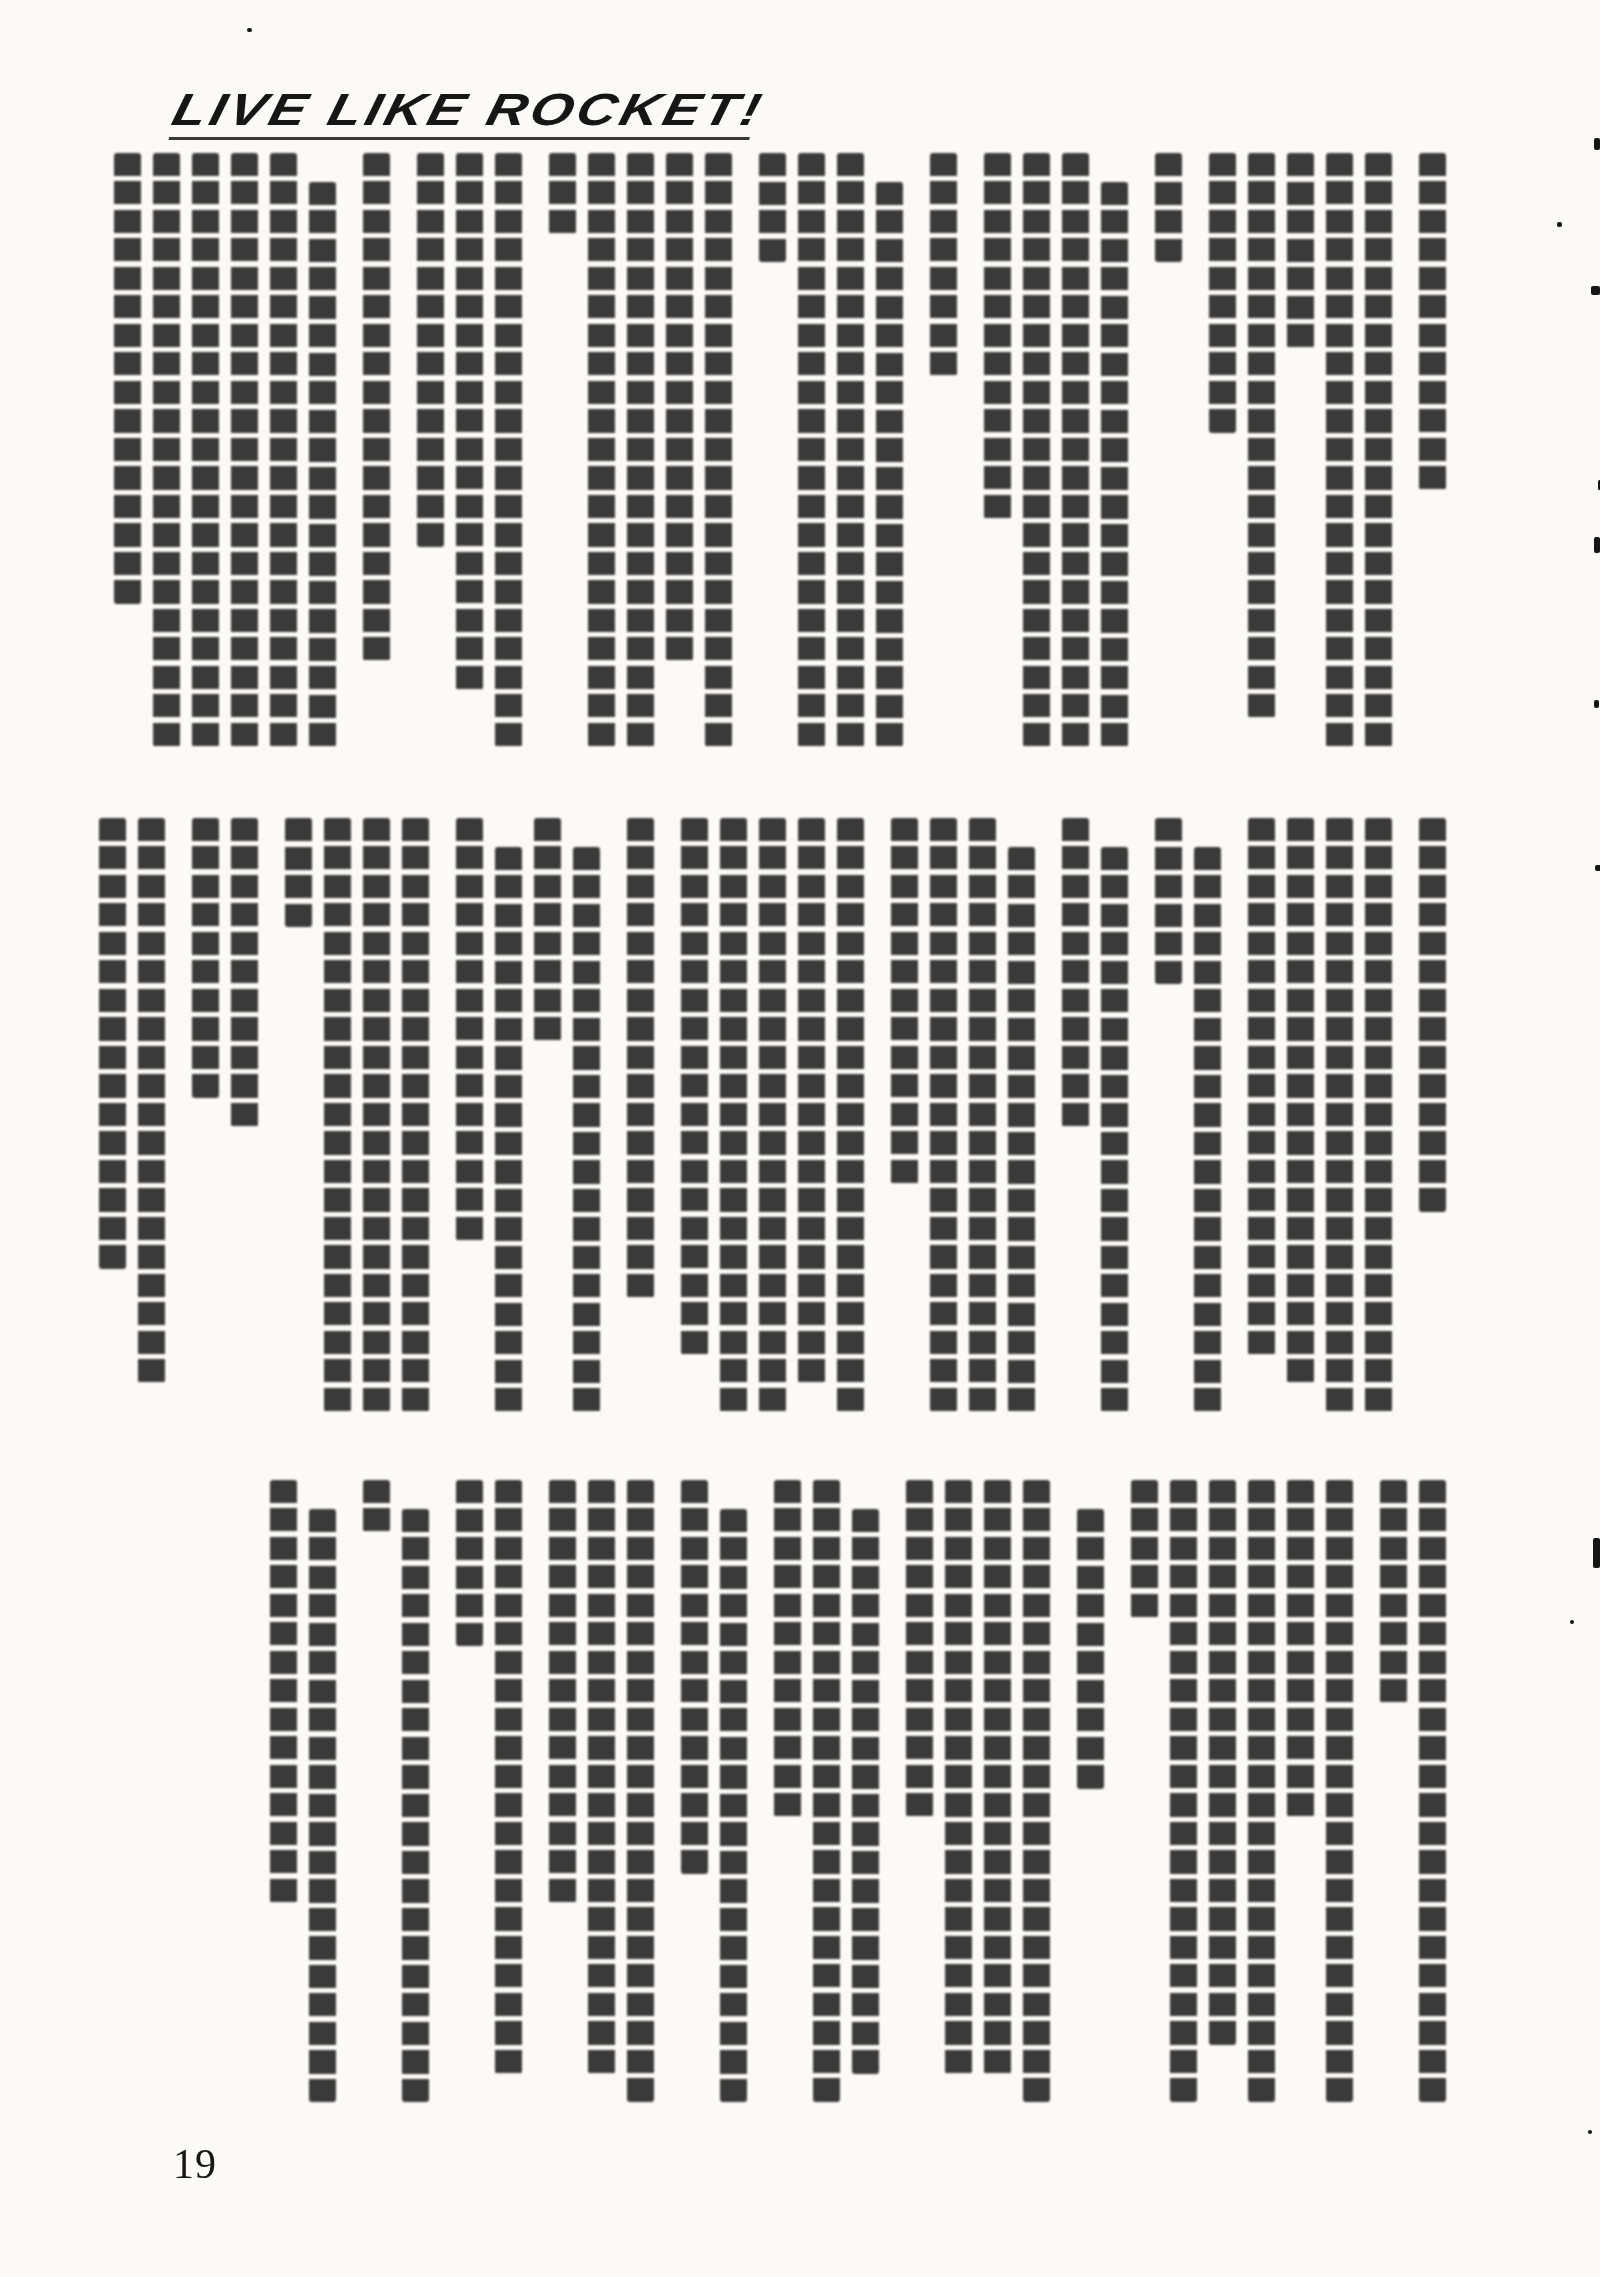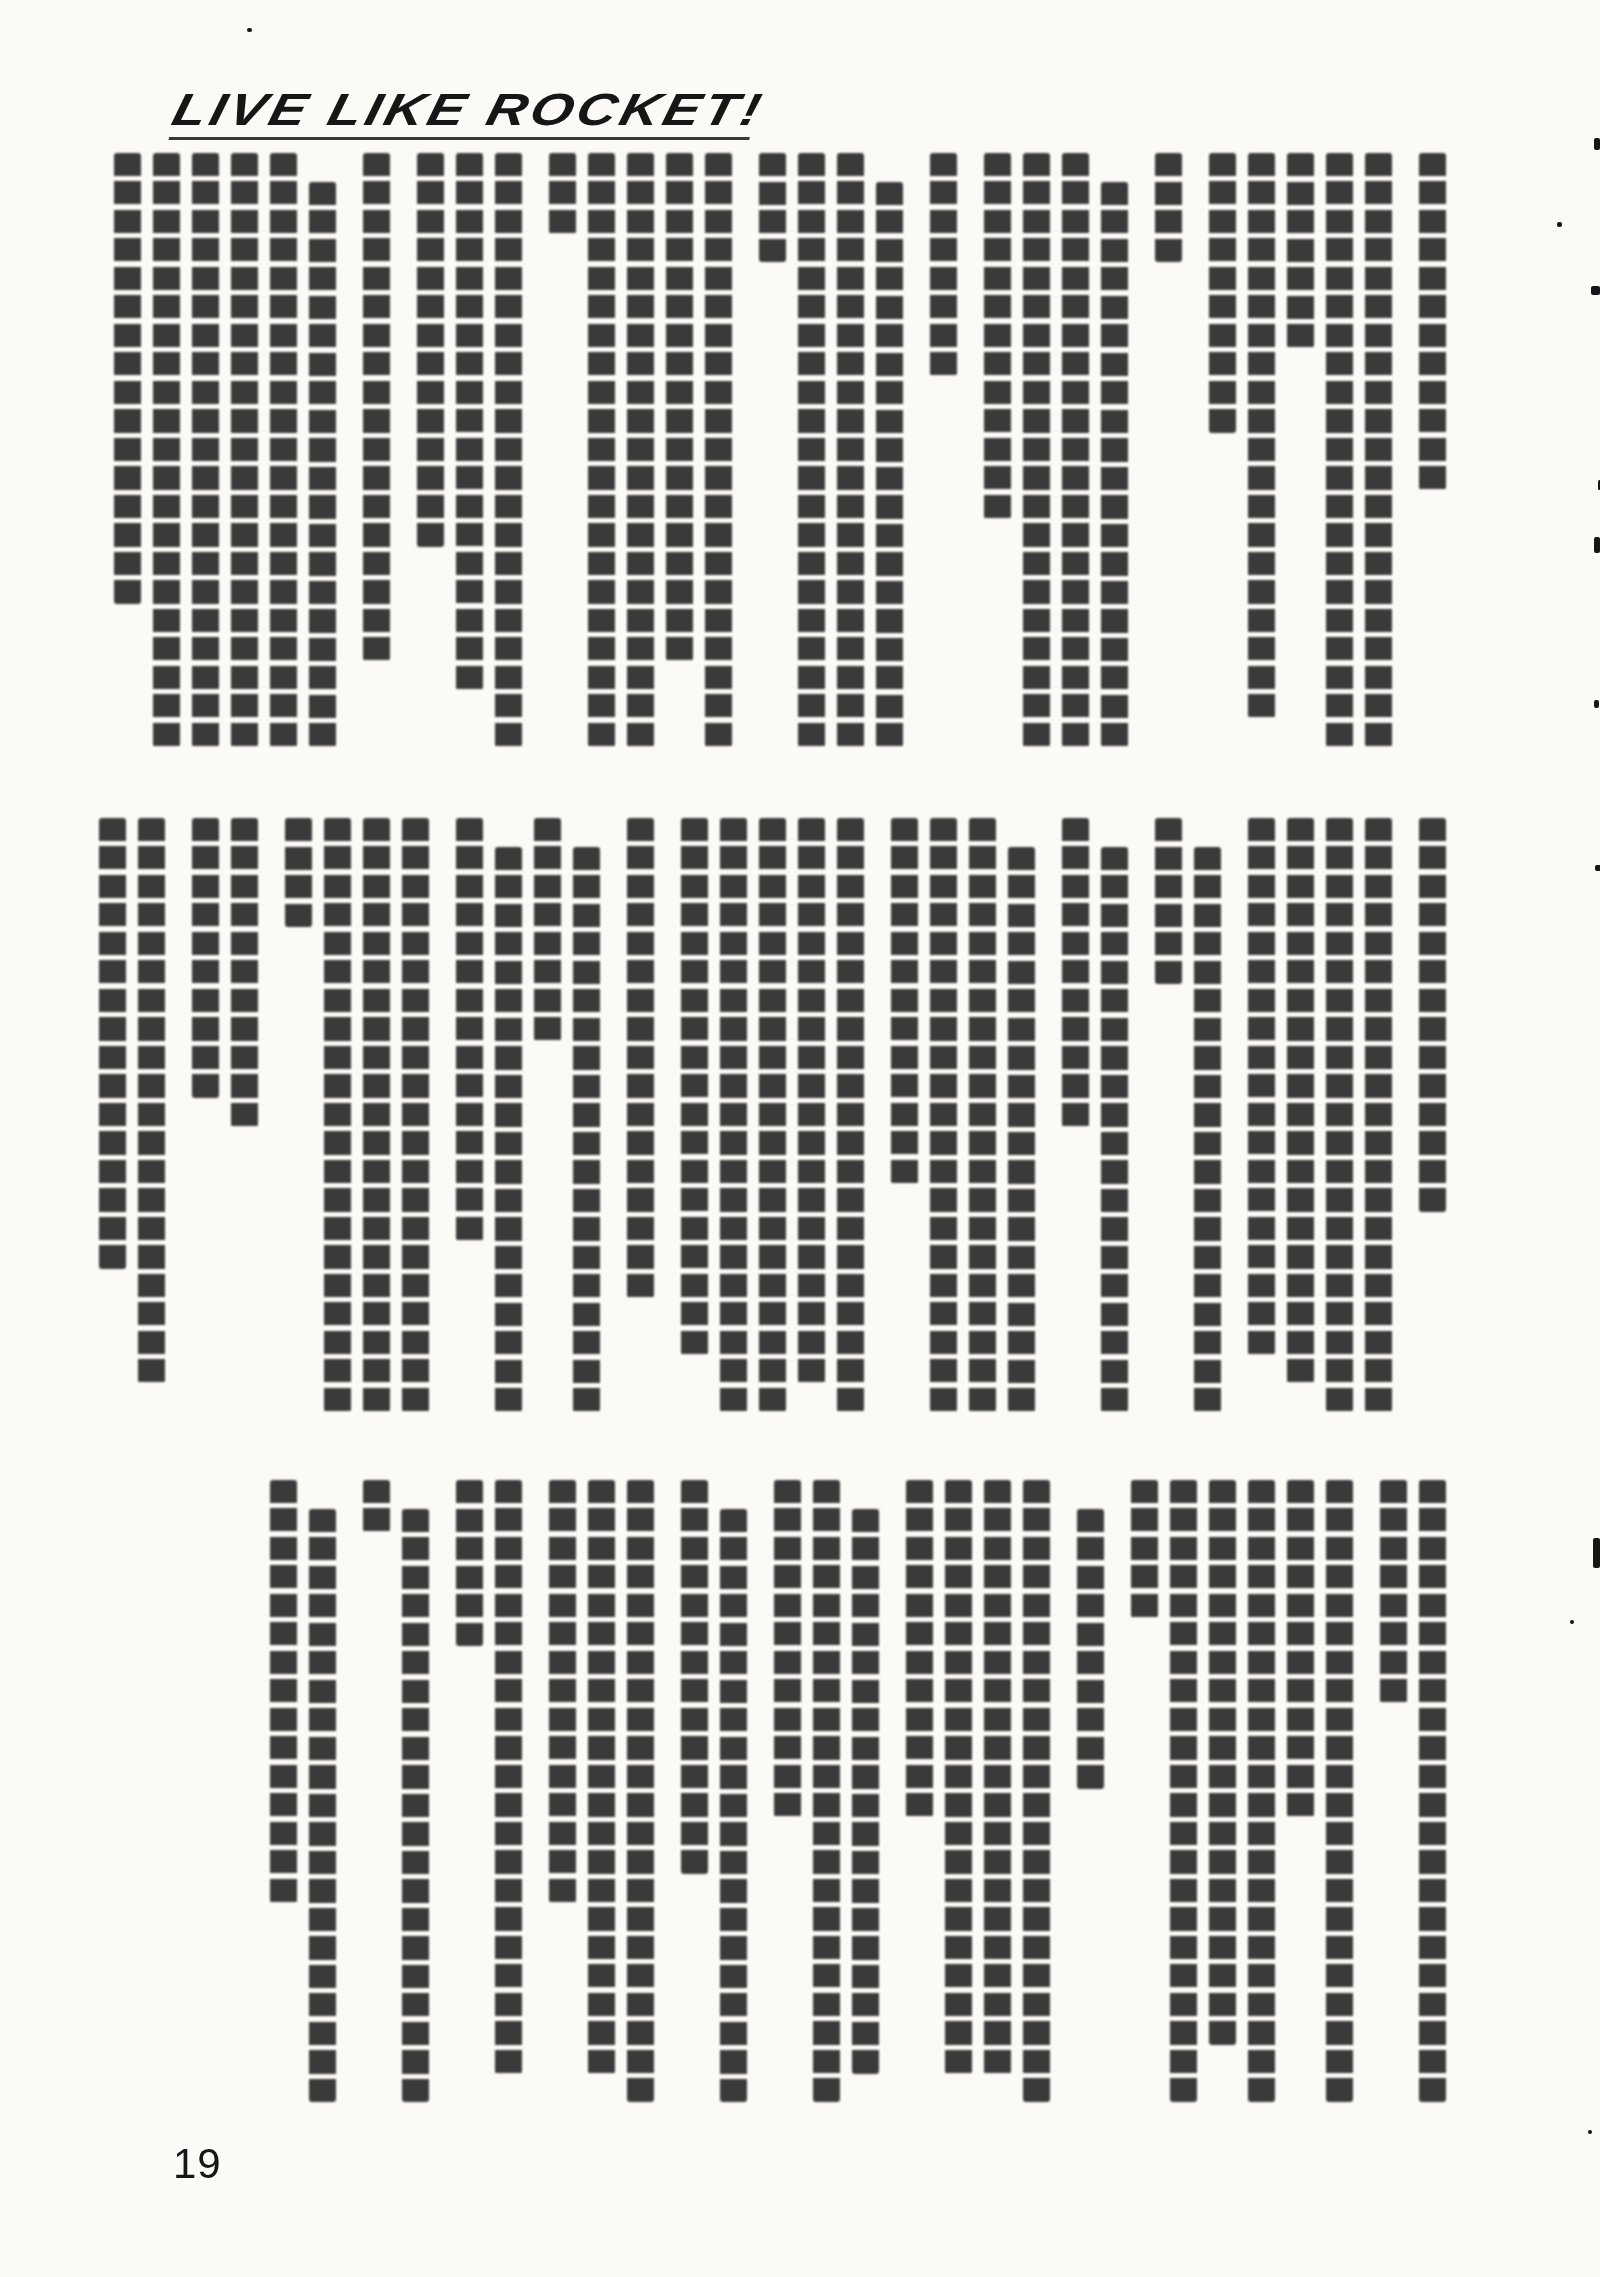--- a/index.html
+++ b/index.html
@@ -30,21 +30,21 @@
   .text-block{position:absolute;left:0;top:0;width:1600px;}
   .col{
     position:absolute;
     width:27px;
     border-radius:3px;
     filter:blur(1.1px);
     opacity:.9;
   }
   .pageno{
     position:absolute;
-    font-family:Liberation Sans, sans-serif;
+    font-family:Liberation Serif, serif;
     font-size:42px;
     letter-spacing:1px;
   }
   .speck{
     position:absolute;
     border-radius:2px;
   }
 </style>
 </head>
 <body>

